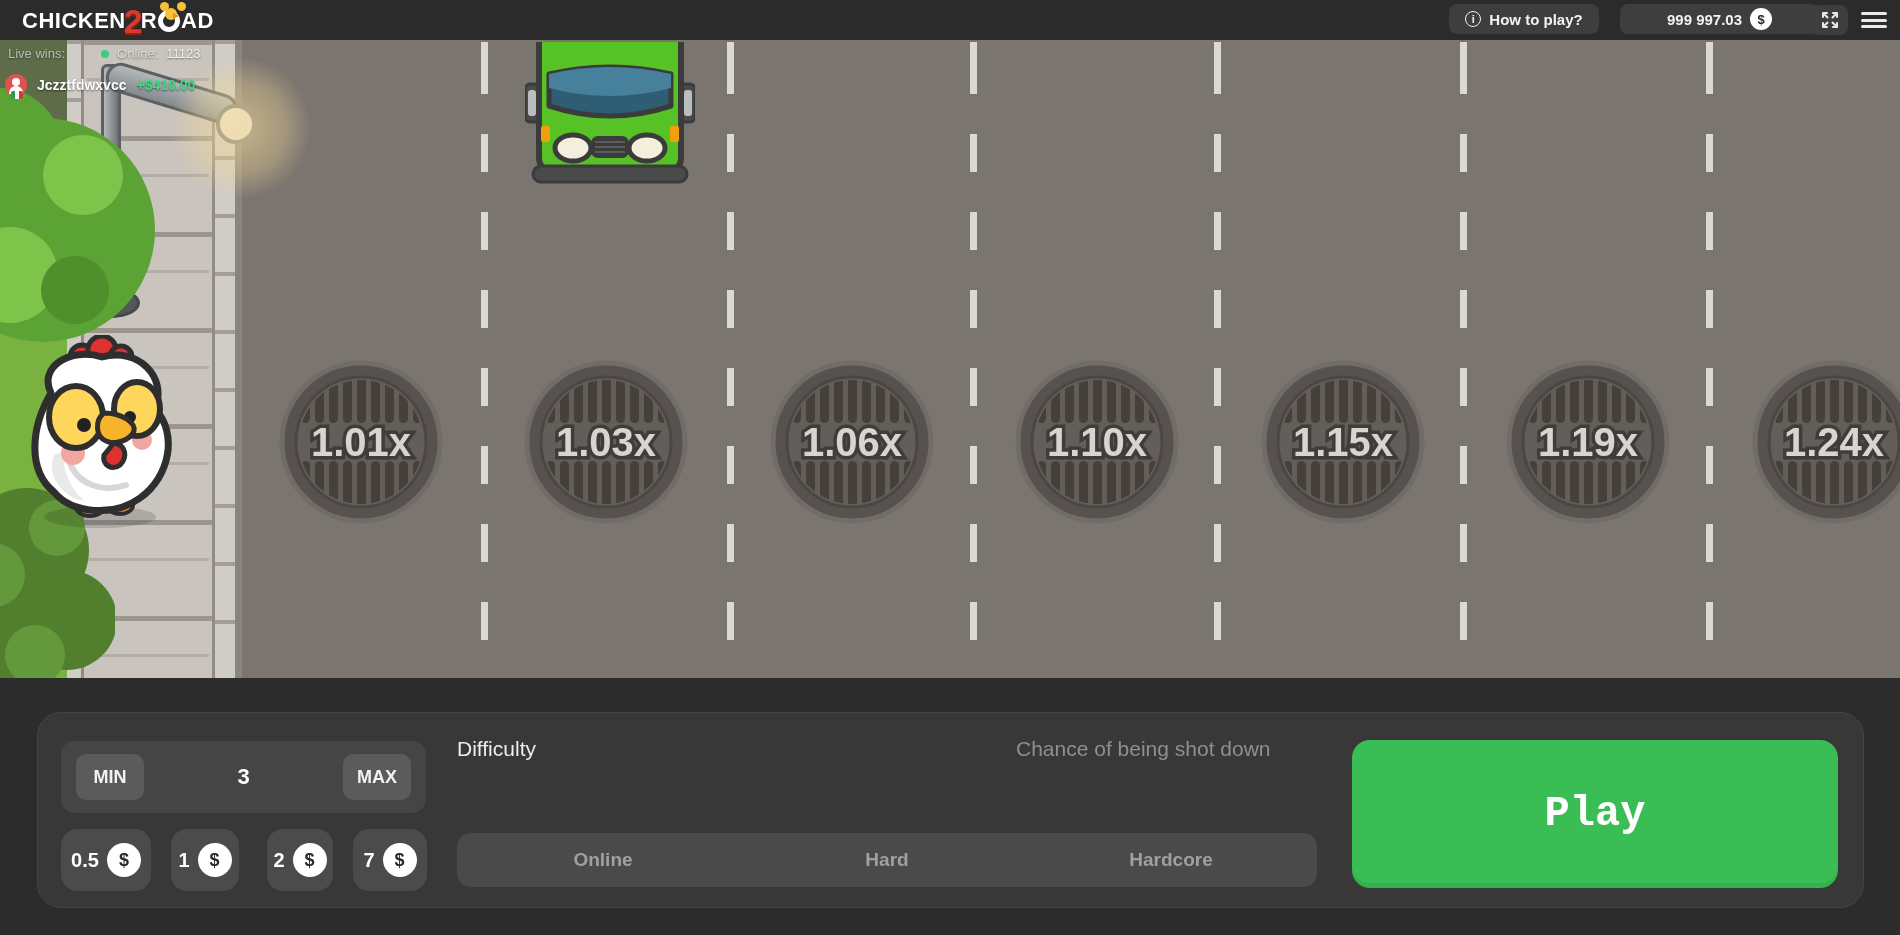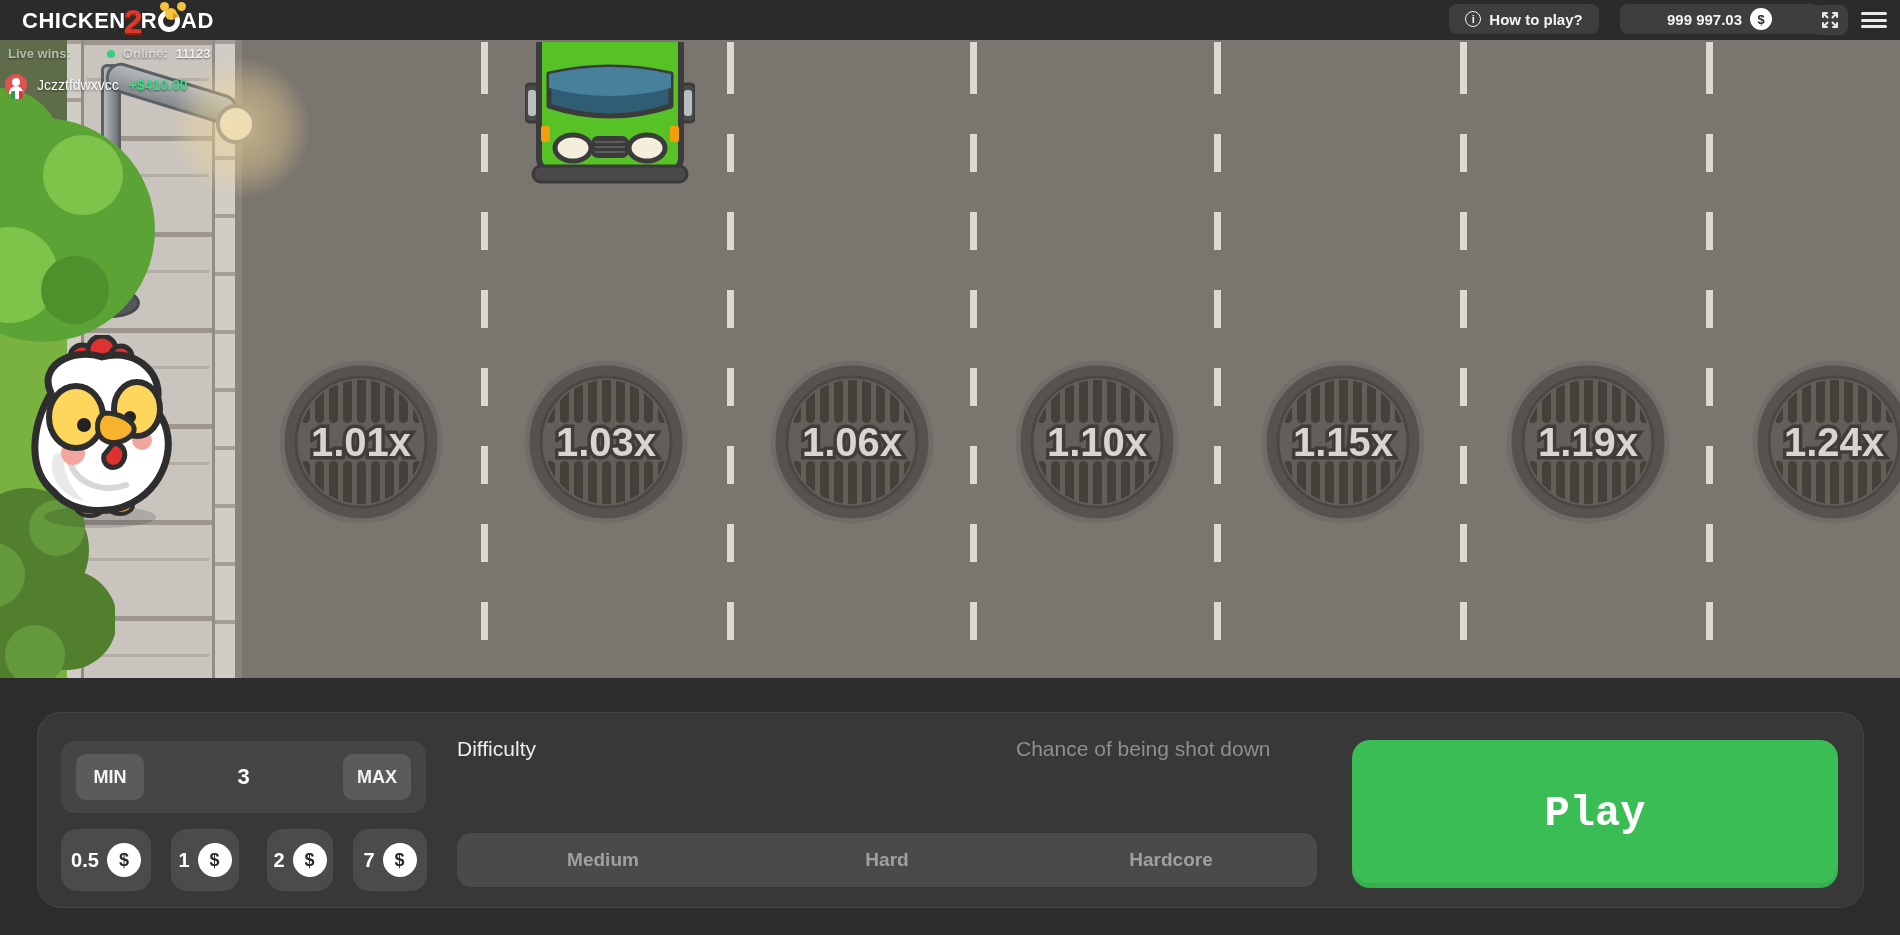--- a/index.html
+++ b/index.html
@@ -55,31 +55,31 @@
   .lamp-arm{position:absolute;left:106px;top:22px;width:136px;height:30px;border-radius:16px;z-index:6;
     background:linear-gradient(#b3b9bb,#83898c);border:3px solid #5c6063;transform:rotate(17deg);transform-origin:12px 50%;}
   .lamp-head{position:absolute;left:216px;top:64px;width:40px;height:40px;border-radius:50%;background:#e9e5d6;border:4px solid #75797c;z-index:6;}
   .lamp-pole{position:absolute;left:101px;top:24px;width:20px;height:248px;border-radius:6px;z-index:5;
     background:linear-gradient(90deg,#b3b9bb,#8d9396 55%,#6e7376);border:3px solid #5c6063;}
   .lamp-base{position:absolute;left:84px;top:248px;width:56px;height:30px;border-radius:50%;background:#53575a;border:3px solid #45484b;z-index:5;}
   .chicken-svg{position:absolute;left:18px;top:295px;z-index:8;}
   .truck-svg{position:absolute;left:283px;top:-14px;z-index:4;}
 
   
-  .live{position:absolute;left:8px;top:6px;z-index:20;color:rgba(255,255,255,.6);font-weight:700;font-size:13px;text-shadow:0 1px 2px rgba(0,0,0,.45);text-align:right;}
+  .live{position:absolute;left:8px;top:6px;z-index:20;color:rgba(255,255,255,.6);font-weight:400;font-size:13px;text-shadow:0 1px 2px rgba(0,0,0,.45);text-align:right;}
   .live-row{display:flex;align-items:center;gap:8px;}
   .dot{width:8px;height:8px;border-radius:50%;background:#35d07f;display:inline-block;}
   .online-count{color:rgba(255,255,255,.85);}
   .player-row{position:absolute;left:5px;top:34px;display:flex;align-items:center;gap:10px;z-index:20;}
   .avatar{position:relative;width:22px;height:22px;border-radius:50%;background:#e0514f;}
   .avatar .p-head{position:absolute;left:7px;top:4px;width:8px;height:8px;border-radius:50%;background:#fff;}
   .avatar .p-body{position:absolute;left:4px;top:12px;width:14px;height:8px;border-radius:7px 7px 0 0;background:#fff;}
   .flag{position:absolute;left:6px;bottom:-3px;width:12px;height:8px;border-radius:2px;overflow:hidden;display:flex;}
   .flag i{flex:1;display:block;}
-  .player-name{color:#fff;font-weight:400;font-size:14px;text-shadow:0 1px 2px rgba(0,0,0,.5);}
+  .player-name{color:#fff;font-weight:700;font-size:14px;text-shadow:0 1px 2px rgba(0,0,0,.5);}
   .player-win{color:#3ddc84;font-weight:800;font-size:14px;text-shadow:0 1px 2px rgba(0,0,0,.5);}
 
   
   .bottom{position:absolute;left:0;top:678px;width:1900px;height:257px;background:#2c2c2c;}
   .panel{position:absolute;left:37px;top:34px;width:1827px;height:196px;background:#383838;border:1px solid #454545;border-radius:24px;}
   .bet-box{position:absolute;left:23px;top:28px;width:365px;height:72px;background:#454545;border-radius:14px;}
   .bet-btn{position:absolute;top:13px;width:68px;height:46px;background:#5b5b5b;border-radius:10px;border:none;color:#f3f3f3;font-weight:800;font-size:18px;display:flex;align-items:center;justify-content:center;cursor:pointer;}
   .bet-btn.min{left:15px;}
   .bet-btn.max{right:15px;}
   .bet-value{position:absolute;inset:0;display:flex;align-items:center;justify-content:center;color:#fff;font-weight:700;font-size:22px;pointer-events:none;}
@@ -485,21 +485,21 @@
           <button class="quick-bet" style="width: 74px; margin-right: 0px;">
             <span>7</span>
     <span class="coin qb">$</span>
           </button>
         </div>
 
       <div class="diff-label">Difficulty</div>
       <div class="chance-label">Chance of being shot down</div>
 
       <div class="tabs" id="tabs">
-          <div class="tab">Medium</div>
+          <div class="tab">Online</div>
           <div class="tab">Hard</div>
           <div class="tab">Hardcore</div>
         </div>
 
       <button class="play-btn">Play</button>
     </div>
   </div>
 </div>
 
 </body></html>

